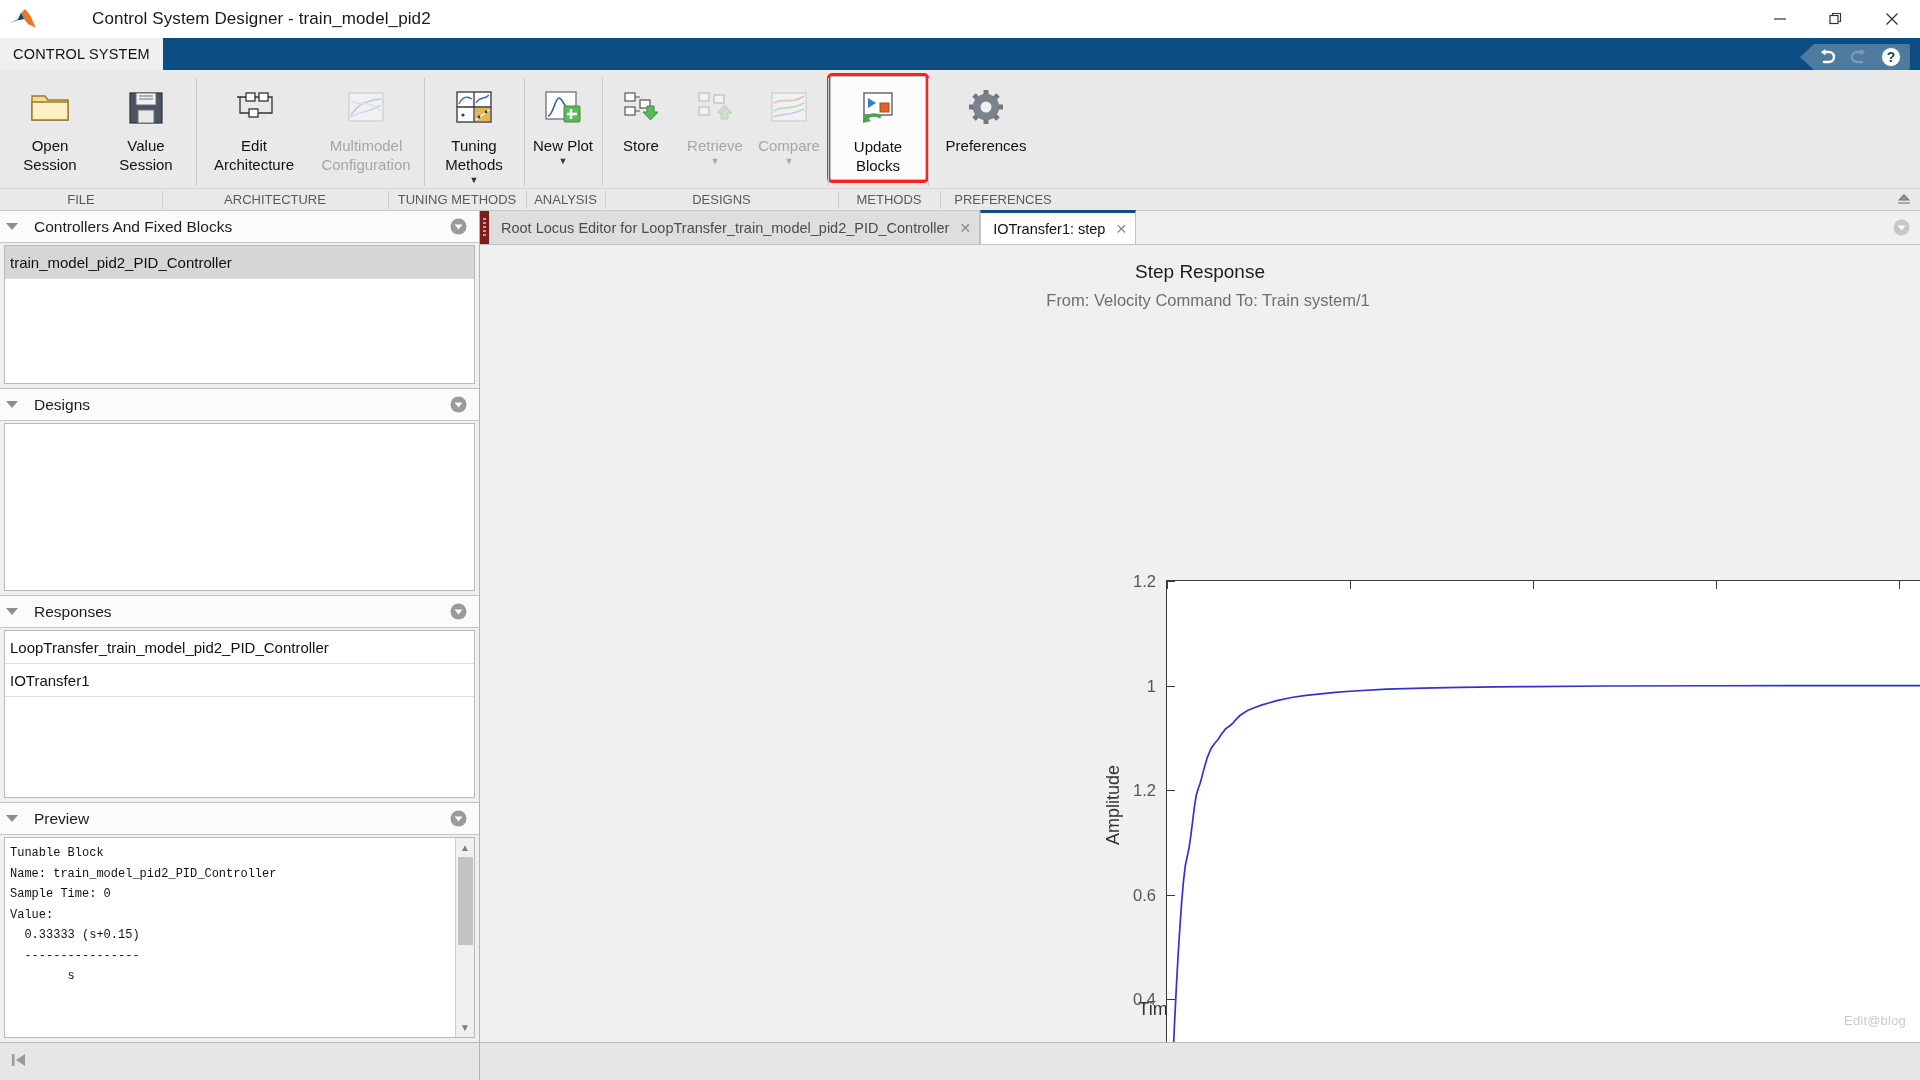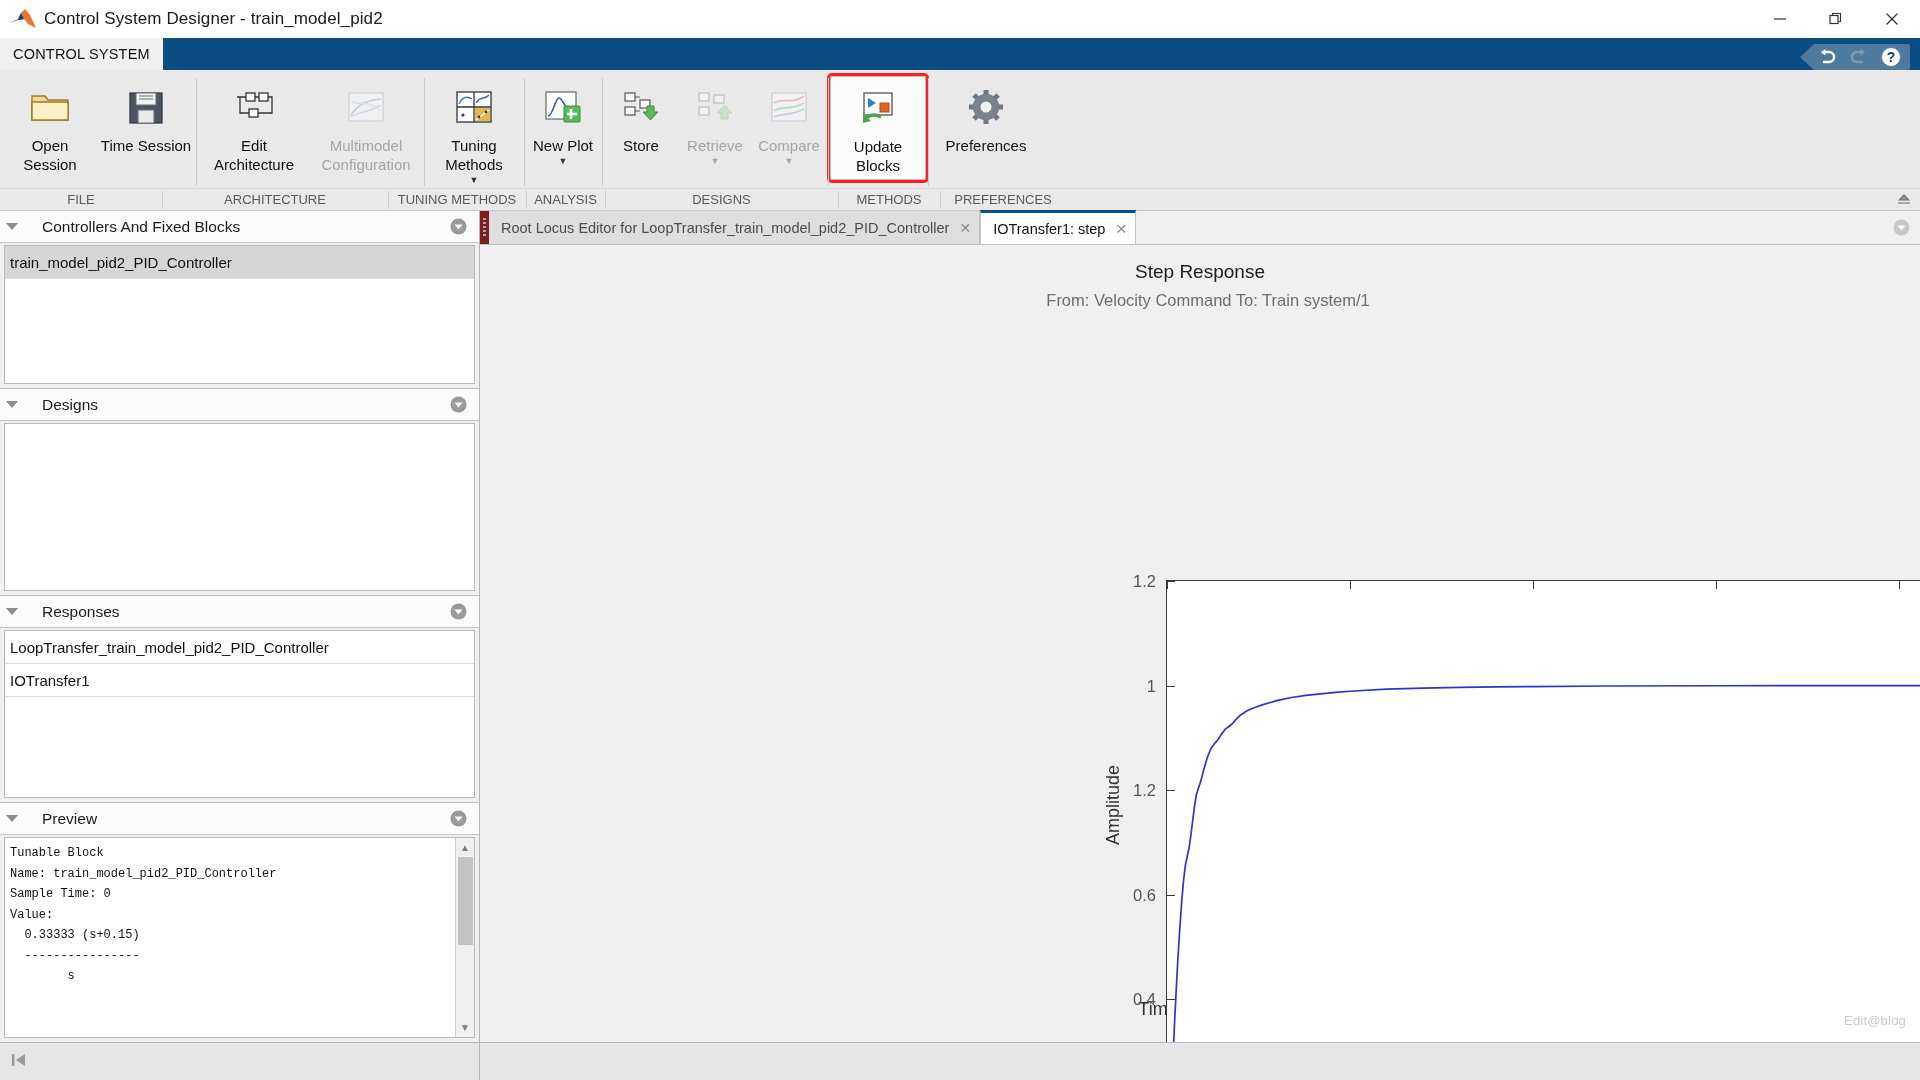--- a/index.html
+++ b/index.html
@@ -7,21 +7,21 @@
     width: 1920px; height: 1080px;
     font-family: "Liberation Sans", sans-serif;
     background: #ffffff;
     overflow: hidden;
   }
   .app { position: relative; width: 1920px; height: 1080px; display: flex; flex-direction: column; }
 
   
   .titlebar {
     height: 38px; background: #ffffff; display: flex; align-items: center;
-    flex: none; border-bottom: none;
+    flex: none; border-bottom: none; gap: 48px;
   }
   .title-logo { width: 30px; height: 24px; margin-left: 8px; margin-right: 6px; position: relative; flex:none;}
   .title-logo svg { display:block; }
   .title-text { font-size: 17px; color: #1a1a1a; letter-spacing: 0.1px; }
   .win-controls { margin-left: auto; display: flex; height: 38px; }
   .win-btn {
     width: 56px; height: 38px; display: flex; align-items: center; justify-content: center;
     color: #333; font-size: 15px;
   }
 
@@ -91,21 +91,21 @@
   
   .leftpanel {
     width: 480px; flex: none; display: flex; flex-direction: column;
     background: #f0f0f0; border-right: 1px solid #b4b4b4;
   }
   .panel { display: flex; flex-direction: column; border-bottom: 1px solid #c0c0c0; }
   .panel-header {
     height: 32px; display: flex; align-items: center; background: #fbfbfb;
     border-bottom: 1px solid #c6c6c6; padding-left: 6px; flex: none;
   }
-  .panel-title { font-size: 15.5px; color: #1c1c1c; margin-left: 24px; }
+  .panel-title { font-size: 15.5px; color: #1c1c1c; margin-left: 16px; }
   .tri-down {
     width: 0; height: 0; border-left: 6px solid transparent; border-right: 6px solid transparent;
     border-top: 7px solid #8d8d8d;
   }
   .panel-opt { margin-left: auto; margin-right: 12px; width: 17px; height: 17px; }
   .panel-list {
     background: #ffffff; border: 1px solid #b9b9b9; margin: 2px 4px 4px 4px;
     flex: 1; min-height: 0; overflow: hidden;
   }
   .list-item {
@@ -268,21 +268,21 @@
         <div class="rbtn">
           <div class="ico">
             <svg width="40" height="38" viewBox="0 0 40 38">
               <rect x="4" y="5" width="32" height="30" fill="#4b5460" stroke="#2c3138" stroke-width="1.2"></rect>
               <rect x="10" y="5" width="20" height="12" fill="#f2f2f2" stroke="#6b7077" stroke-width="1"></rect>
               <line x1="13" y1="8" x2="27" y2="8" stroke="#8f949a" stroke-width="1.4"></line>
               <line x1="13" y1="11" x2="27" y2="11" stroke="#8f949a" stroke-width="1.4"></line>
               <rect x="12" y="22" width="16" height="13" fill="#e9e9e9" stroke="#6b7077" stroke-width="1"></rect>
             </svg>
           </div>
-          <div class="lab">Time
+          <div class="lab">Value
 Session</div>
         </div>
       </div>
 
       <div class="rgroup">
         <div class="rbtn wide">
           <div class="ico">
             <svg width="44" height="36" viewBox="0 0 44 36">
               <rect x="14" y="4" width="9" height="8" fill="#fff" stroke="#333" stroke-width="1.3"></rect>
               <rect x="27" y="4" width="9" height="8" fill="#fff" stroke="#333" stroke-width="1.3"></rect>

